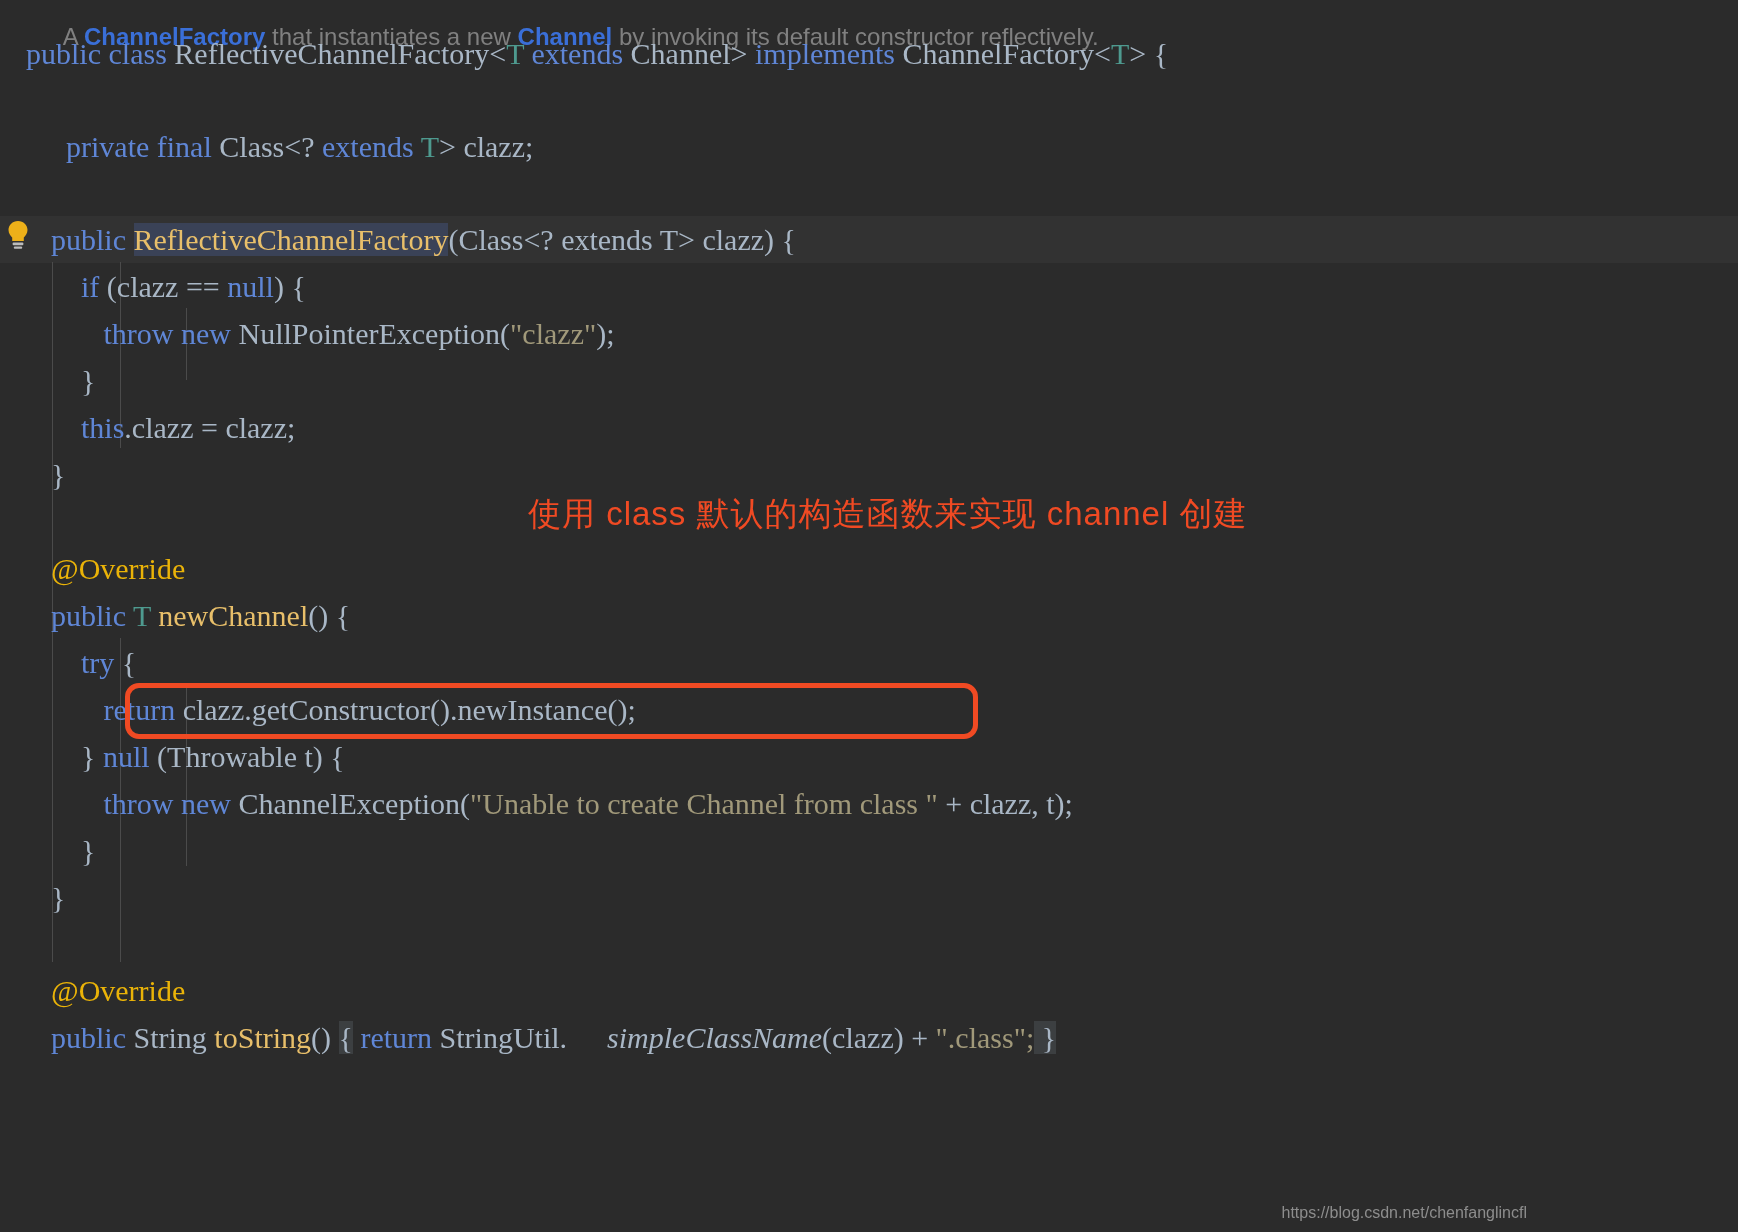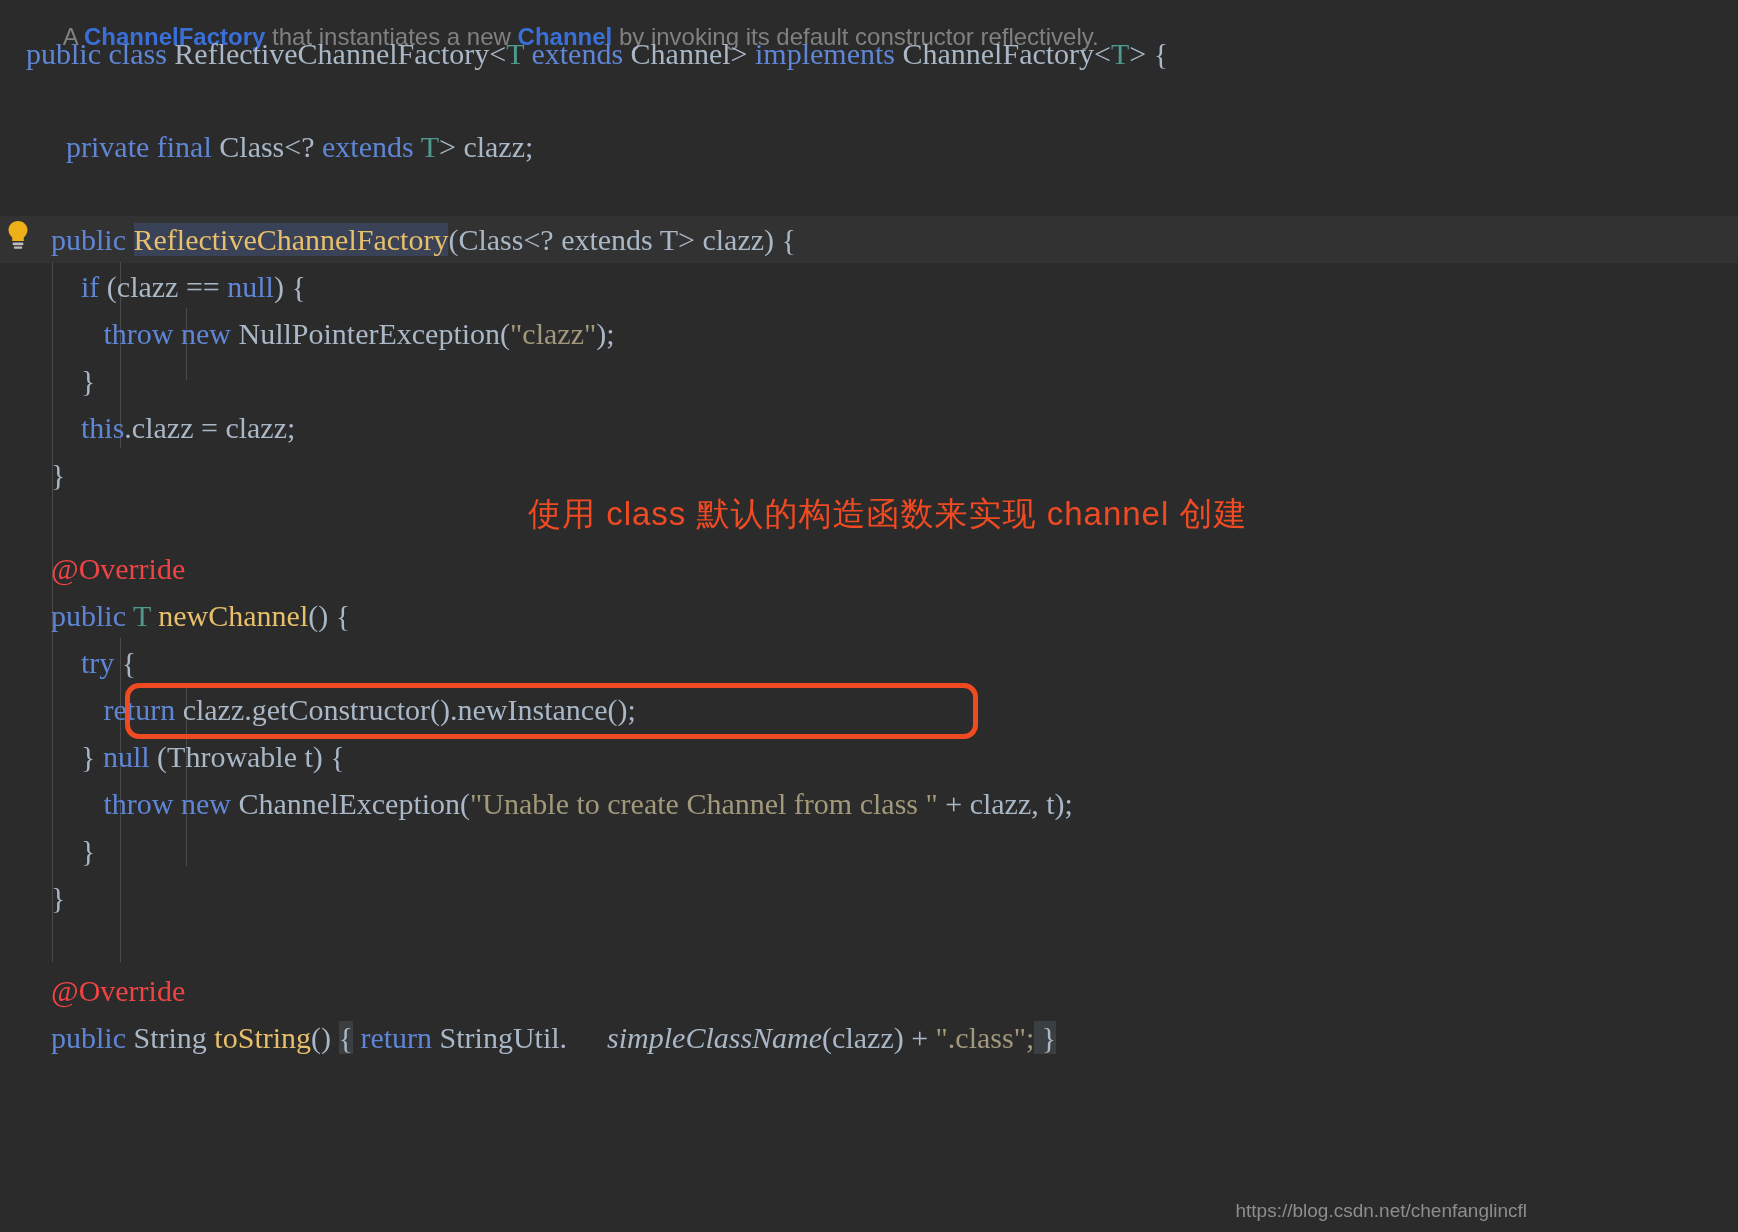--- a/index.html
+++ b/index.html
@@ -60,21 +60,21 @@
 
   
   .line.current-row {
     background: #323232;
   }
   .plain   { color: #a9b7c6; }
   .ident   { color: #a9b7c6; }
   .type    { color: #a9b7c6; }
   .gen     { color: #4e9a8f; }
   .str     { color: #a1997a; }
-  .anno    { color: #ef4444; }
+  .anno    { color: #eab308; }
   .method  { color: #e8bf6a; }
   .italic  { font-style: italic; margin-left: 40px; }
   .punct   { color: #a9b7c6; }
 
   
   .kwblue  { color: #5f86d6; }
 
   
   .sel {
     background: #3a4257;
@@ -135,21 +135,21 @@
     white-space: pre;
     letter-spacing: 1px;
   }
 
   
   .watermark {
     position: absolute;
     right: 14px;
     bottom: 10px;
     font-family: "Liberation Sans", sans-serif;
-    font-size: 19px;
+    font-size: 16px;
     color: #8d8d8d;
     white-space: pre;
   }
 
   
   .brace-bg { background: #3c3f41; }
 </style>
 </head>
 <body>
 

